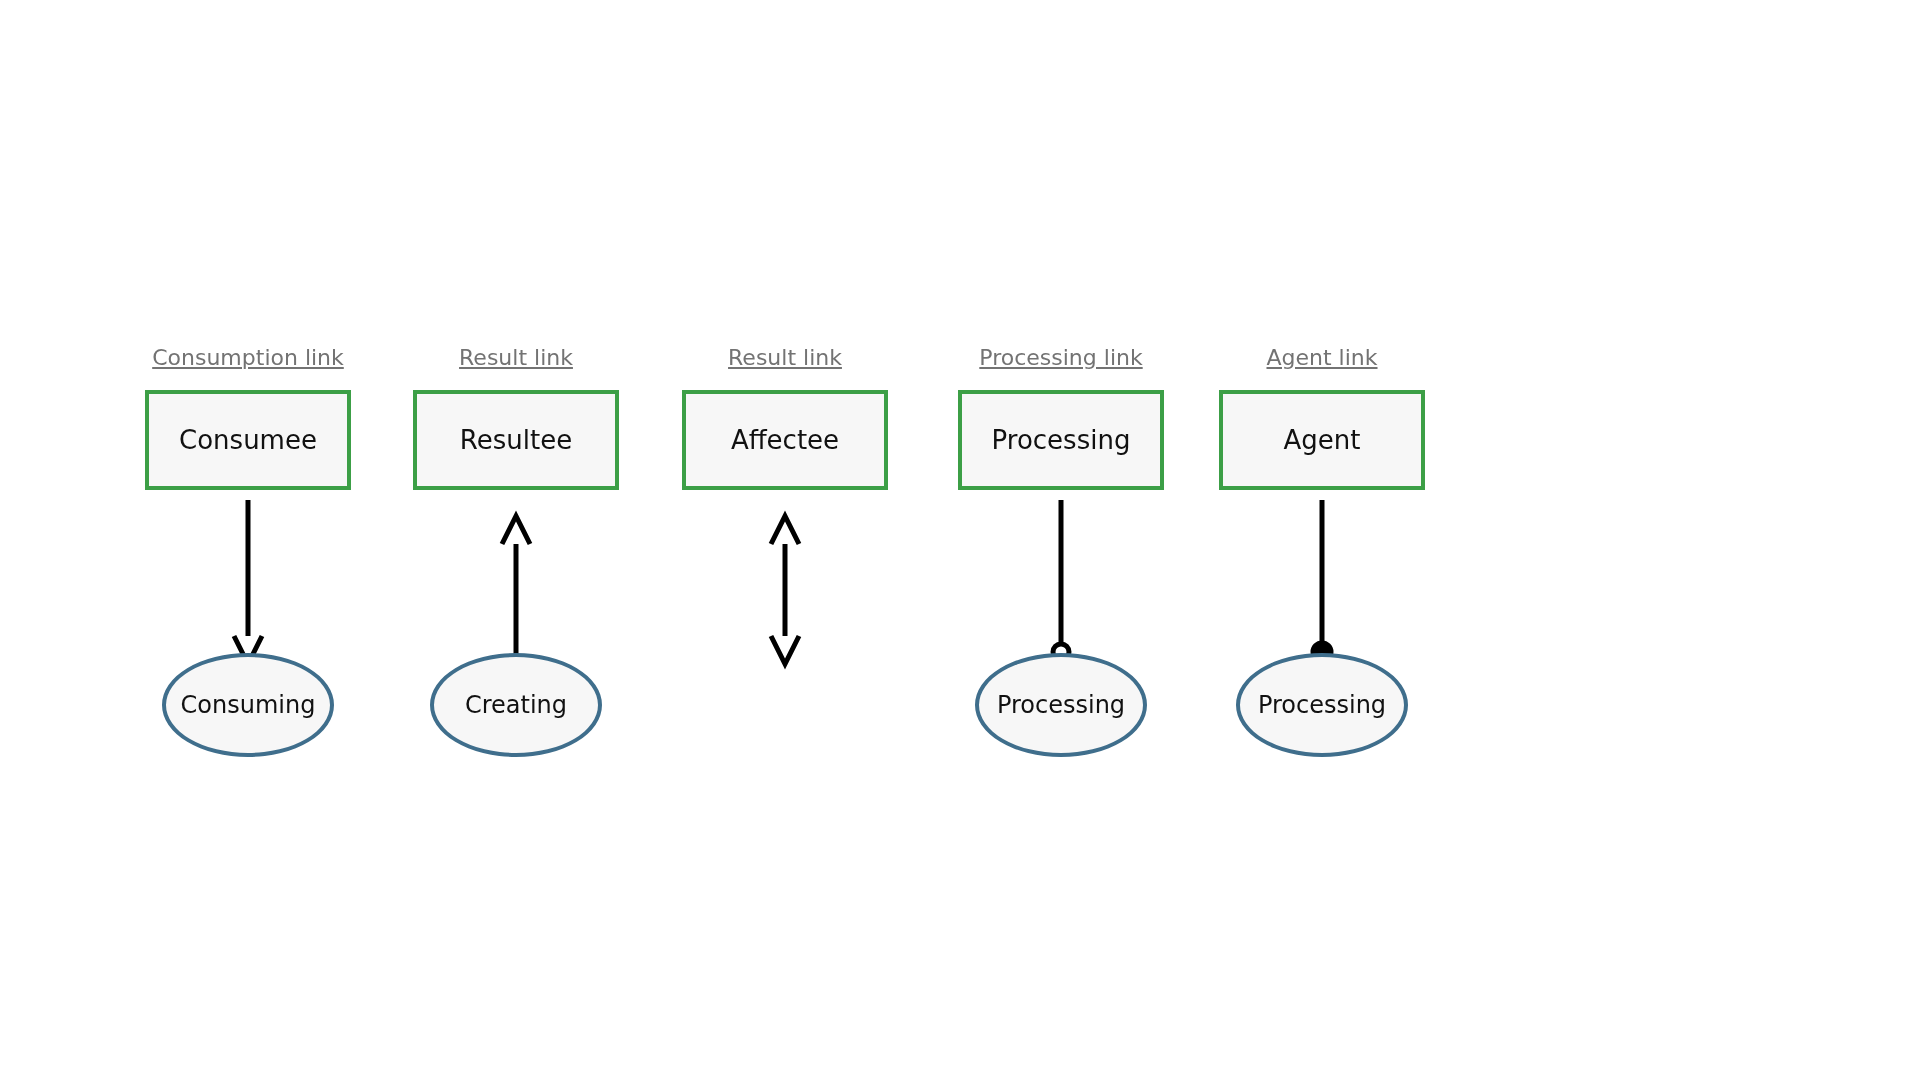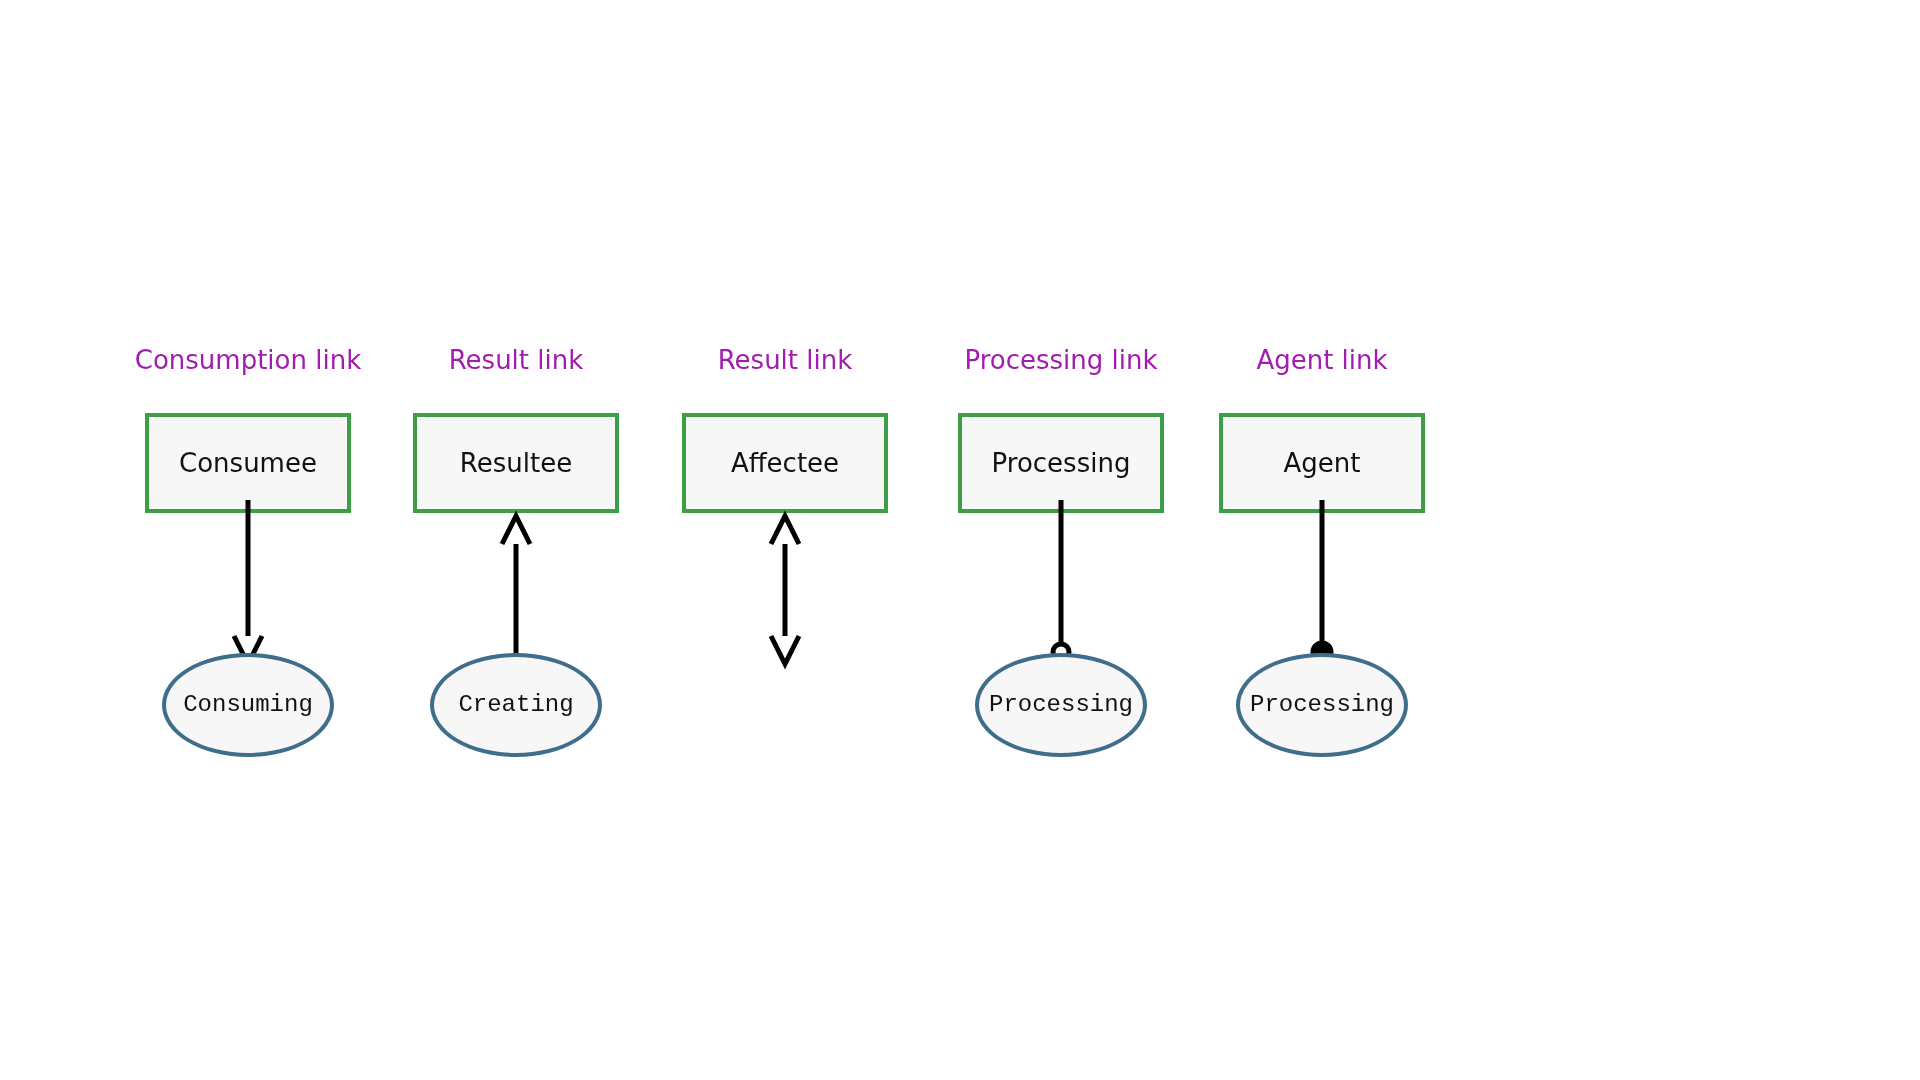--- a/index.html
+++ b/index.html
@@ -27,29 +27,30 @@
     top: 0;
     width: 300px;
     height: 1080px;
   }
   .col-title {
     position: absolute;
     top: 347px;
     left: 0;
     width: 300px;
     text-align: center;
-    font-size: 26px;
-    color: #a21caf;
+    font-size: 22px;
+    color: #737373;
     font-family: "DejaVu Sans", "Liberation Sans", sans-serif;
     white-space: nowrap;
     line-height: 1;
+    text-decoration: underline;
   }
   .object-box {
     position: absolute;
-    top: 413px;
+    top: 390px;
     left: 47px;
     width: 206px;
     height: 100px;
     box-sizing: border-box;
     border: 4px solid #3c9f46;
     background: #f7f7f7;
     display: flex;
     align-items: center;
     justify-content: center;
     font-size: 26px;
@@ -68,21 +69,20 @@
     height: 104px;
     box-sizing: border-box;
     border: 4px solid #3f6e8c;
     border-radius: 50%;
     background: #f7f7f7;
     display: flex;
     align-items: center;
     justify-content: center;
     font-size: 24px;
     color: #111111;
-    font-family: Liberation Mono, monospace;
   }
   .process-label {
     display: block;
     line-height: 1;
     white-space: nowrap;
   }
   .connector-svg {
     position: absolute;
     top: 500px;
     left: 0;

